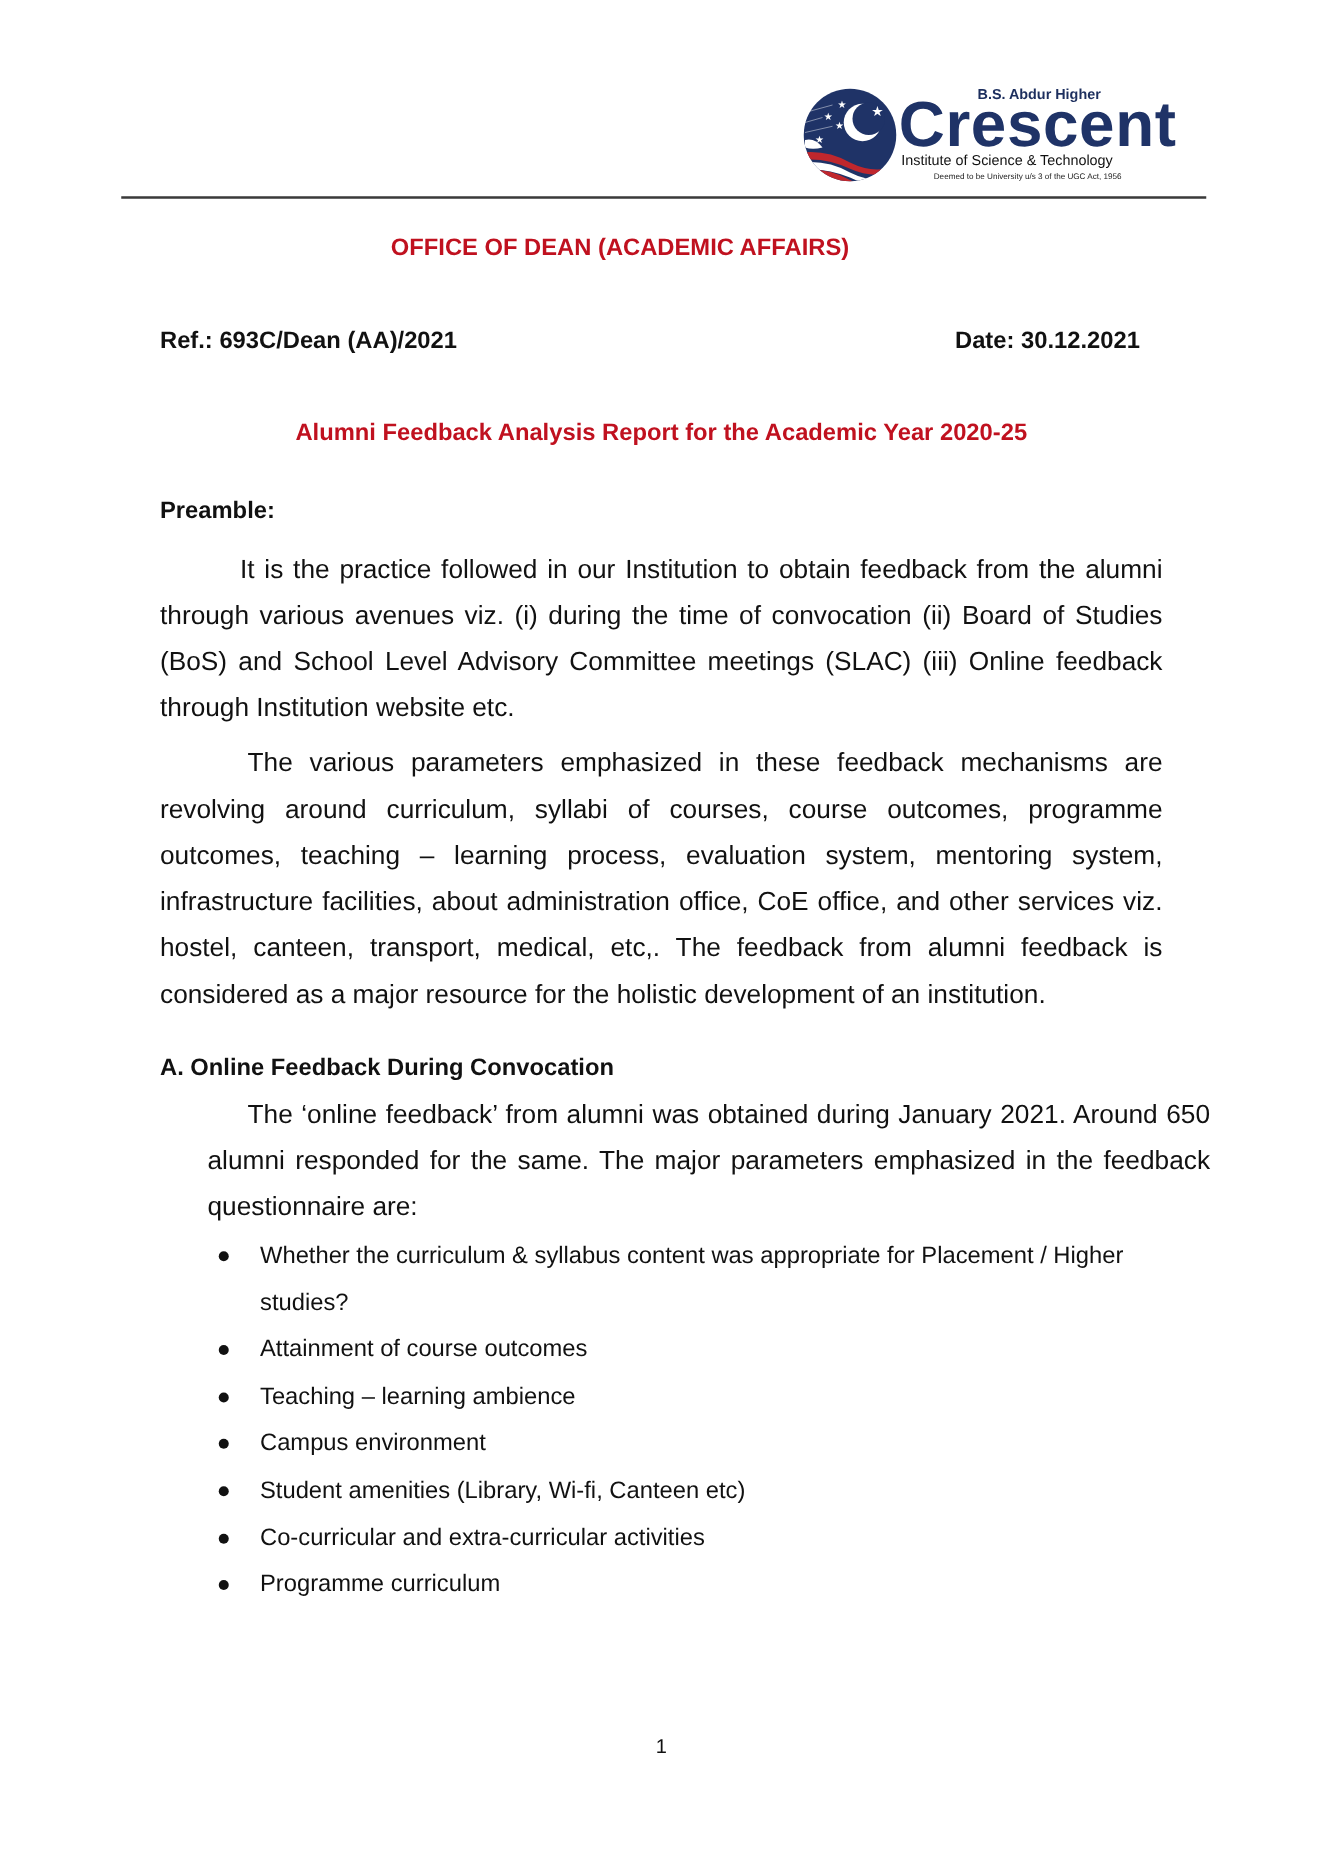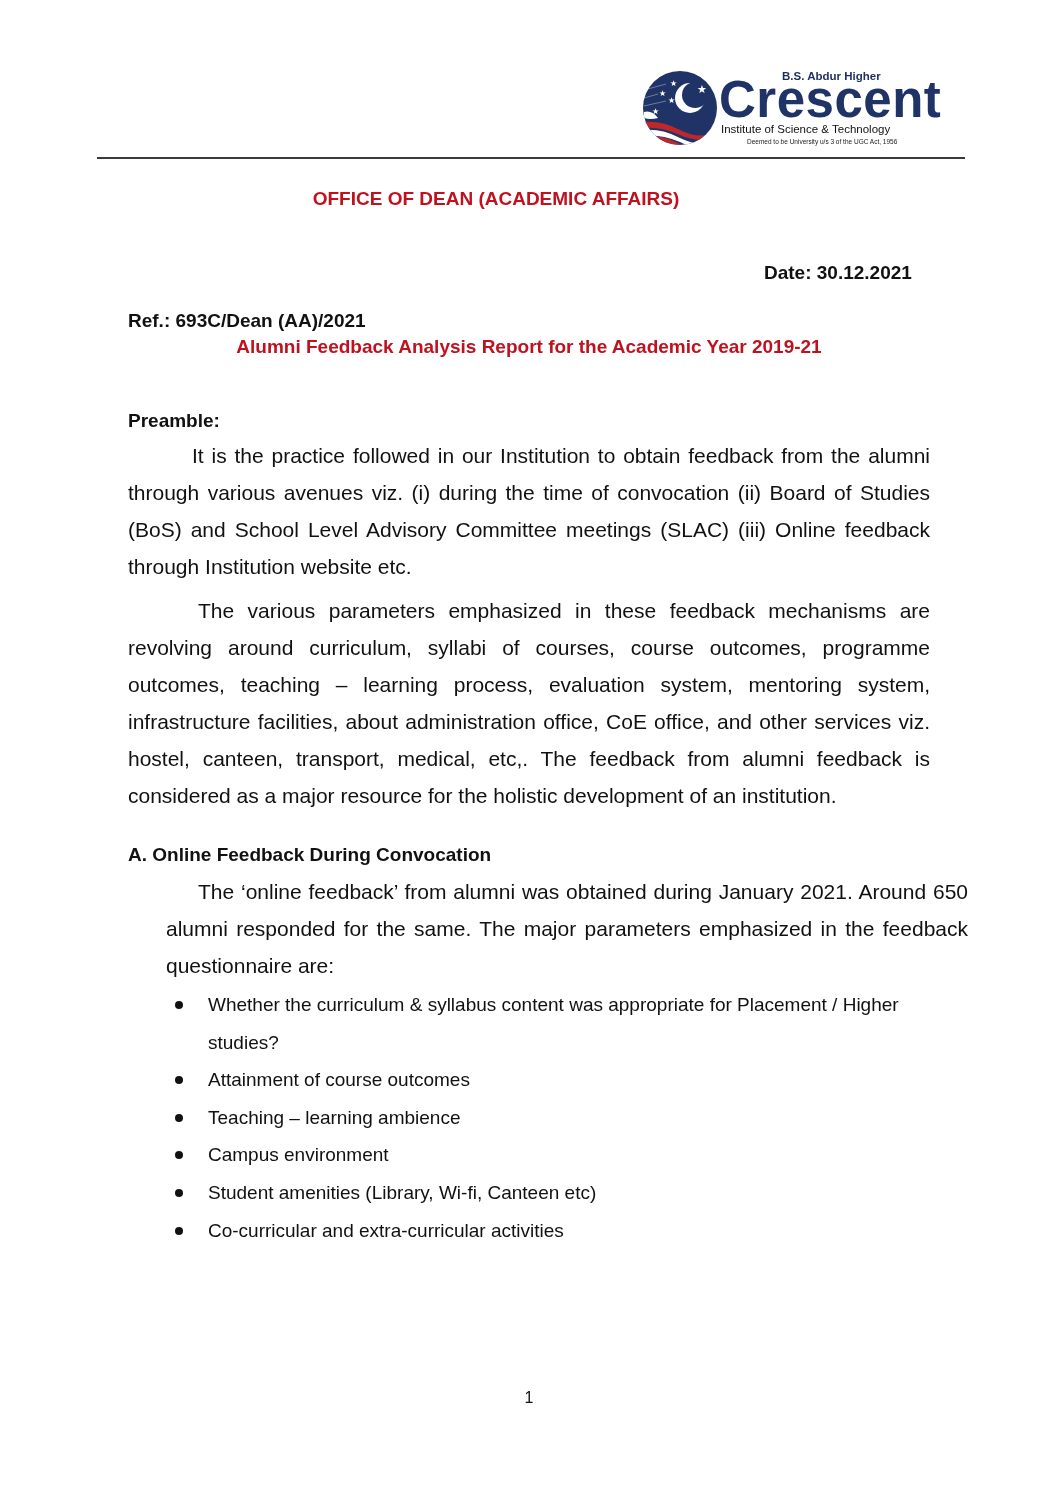--- a/index.html
+++ b/index.html
@@ -12,21 +12,21 @@
   .logo svg.emblem { position: absolute; left: 0; top: 0; }
   .logo .top-name { position: absolute; left: 140px; top: 0px; font-size: 11.5px; font-weight: bold; color: #1d2f5e; white-space: nowrap; }
   .logo .brand { position: absolute; left: 77px; top: 8px; font-size: 51px; font-weight: bold; color: #1f3367; letter-spacing: 0.5px; line-height: 44px; white-space: nowrap; }
   .logo .inst { position: absolute; left: 79px; top: 53px; font-size: 11.5px; color: #111; white-space: nowrap; }
   .logo .deemed { position: absolute; left: 105px; top: 68px; font-size: 6.5px; color: #222; white-space: nowrap; }
 
   .rule { position: absolute; left: 97px; top: 157px; width: 868px; height: 2px; background: #3a3a3a; }
 
   .office { position: absolute; left: 0; width: 992px; top: 188px; text-align: center;
             color: #c0111f; font-weight: bold; font-size: 19px; }
-  .ref { position: absolute; left: 128px; top: 262px; font-weight: bold; font-size: 19px; margin-top: 48px; }
+  .ref { position: absolute; left: 128px; top: 262px; font-weight: bold; font-size: 19px; }
   .date { position: absolute; left: 764px; top: 262px; font-weight: bold; font-size: 19px; }
   .report-title { position: absolute; left: 0; width: 1058px; top: 336px; text-align: center;
                   color: #c0111f; font-weight: bold; font-size: 19px; }
 
   .h-bold { position: absolute; font-weight: bold; font-size: 19px; }
   .para { position: absolute; left: 128px; width: 802px; font-size: 21px; line-height: 37px;
           text-align: justify; }
   .para .indent { display: inline-block; }
 
   .bullets { position: absolute; left: 128px; top: 986px; width: 802px; margin: 0; padding: 0; list-style: none; }
@@ -69,23 +69,23 @@
     <div class="brand">Crescent</div>
     <div class="inst">Institute of Science &amp; Technology</div>
     <div class="deemed">Deemed to be University u/s 3 of the UGC Act, 1956</div>
   </div>
 
   <div class="rule"></div>
 
   <div class="office">OFFICE OF DEAN (ACADEMIC AFFAIRS)</div>
   <div class="ref">Ref.:  693C/Dean (AA)/2021</div>
   <div class="date">Date: 30.12.2021</div>
-  <div class="report-title">Alumni Feedback Analysis Report for the Academic Year 2019-21</div>
+  <div class="report-title">Alumni Feedback Analysis Report for the Academic Year 2020-25</div>
 
-  <div class="h-bold" style="left:128px; top:410px;">Preamble:</div>
+  <div class="h-bold" style="left:128px; top:398px;">Preamble:</div>
 
   <div class="para" style="top:437px;">
     <span class="indent" style="width:64px;"></span><span>It is the practice followed in our Institution to obtain feedback from the alumni through various avenues viz. (i) during the time of convocation (ii) Board of Studies (BoS) and School Level Advisory Committee meetings (SLAC) (iii) Online feedback through Institution website etc.</span>
   </div>
 
   <div class="para" style="top:558px;margin-top:34px;">
     <span class="indent" style="width:70px;"></span><span>The various parameters emphasized in these feedback mechanisms are revolving around curriculum, syllabi of courses, course outcomes, programme outcomes, teaching – learning process, evaluation system, mentoring system, infrastructure facilities, about administration office, CoE office, and other services viz. hostel, canteen, transport, medical, etc,. The feedback from alumni feedback is considered as a major resource for the holistic development of an institution.</span>
   </div>
 
   <div class="h-bold" style="left:128px; top:844px;">A.  Online Feedback During Convocation</div>
@@ -94,16 +94,17 @@
     <span class="indent" style="width:32px;"></span><span>The ‘online feedback’ from alumni was obtained during January 2021. Around 650 alumni responded for the same. The major parameters emphasized in the feedback questionnaire are:</span>
   </div>
 
   <ul class="bullets">
     <li style="padding-right:12px;"><span class="dot"></span><span>Whether the curriculum &amp; syllabus content was appropriate for Placement / Higher studies?</span></li>
     <li><span class="dot"></span><span>Attainment of course outcomes</span></li>
     <li><span class="dot"></span><span>Teaching – learning ambience</span></li>
     <li><span class="dot"></span><span>Campus environment</span></li>
     <li><span class="dot"></span><span>Student amenities (Library, Wi-fi, Canteen etc)</span></li>
     <li><span class="dot"></span><span>Co-curricular and extra-curricular activities</span></li>
+    <li><span class="dot"></span><span>Programme curriculum</span></li>
   </ul>
 
   <div class="page-num">1</div>
 </div>
 
 </body></html>

